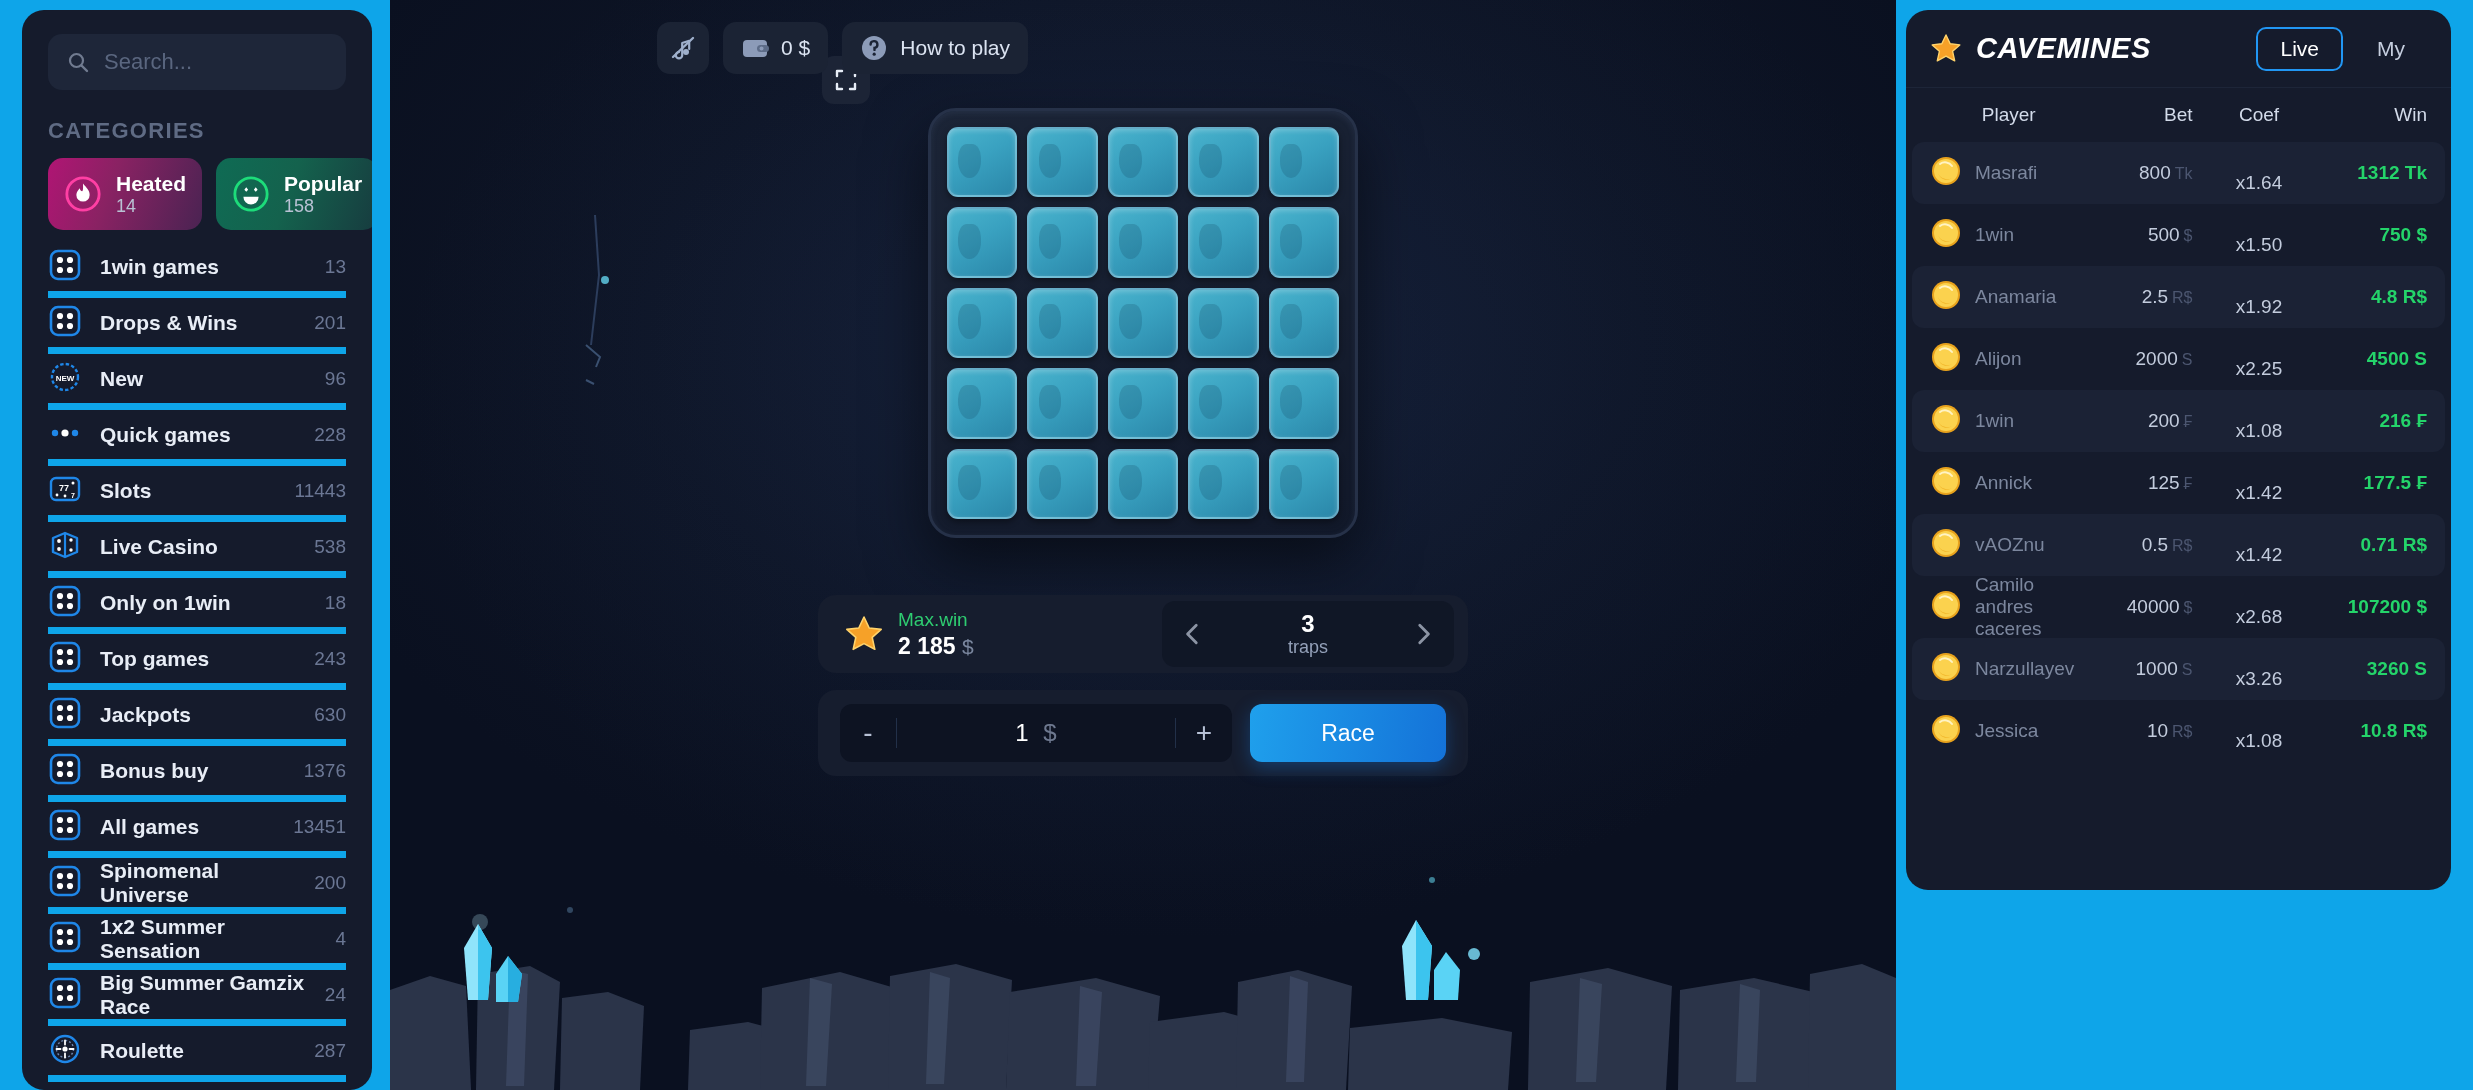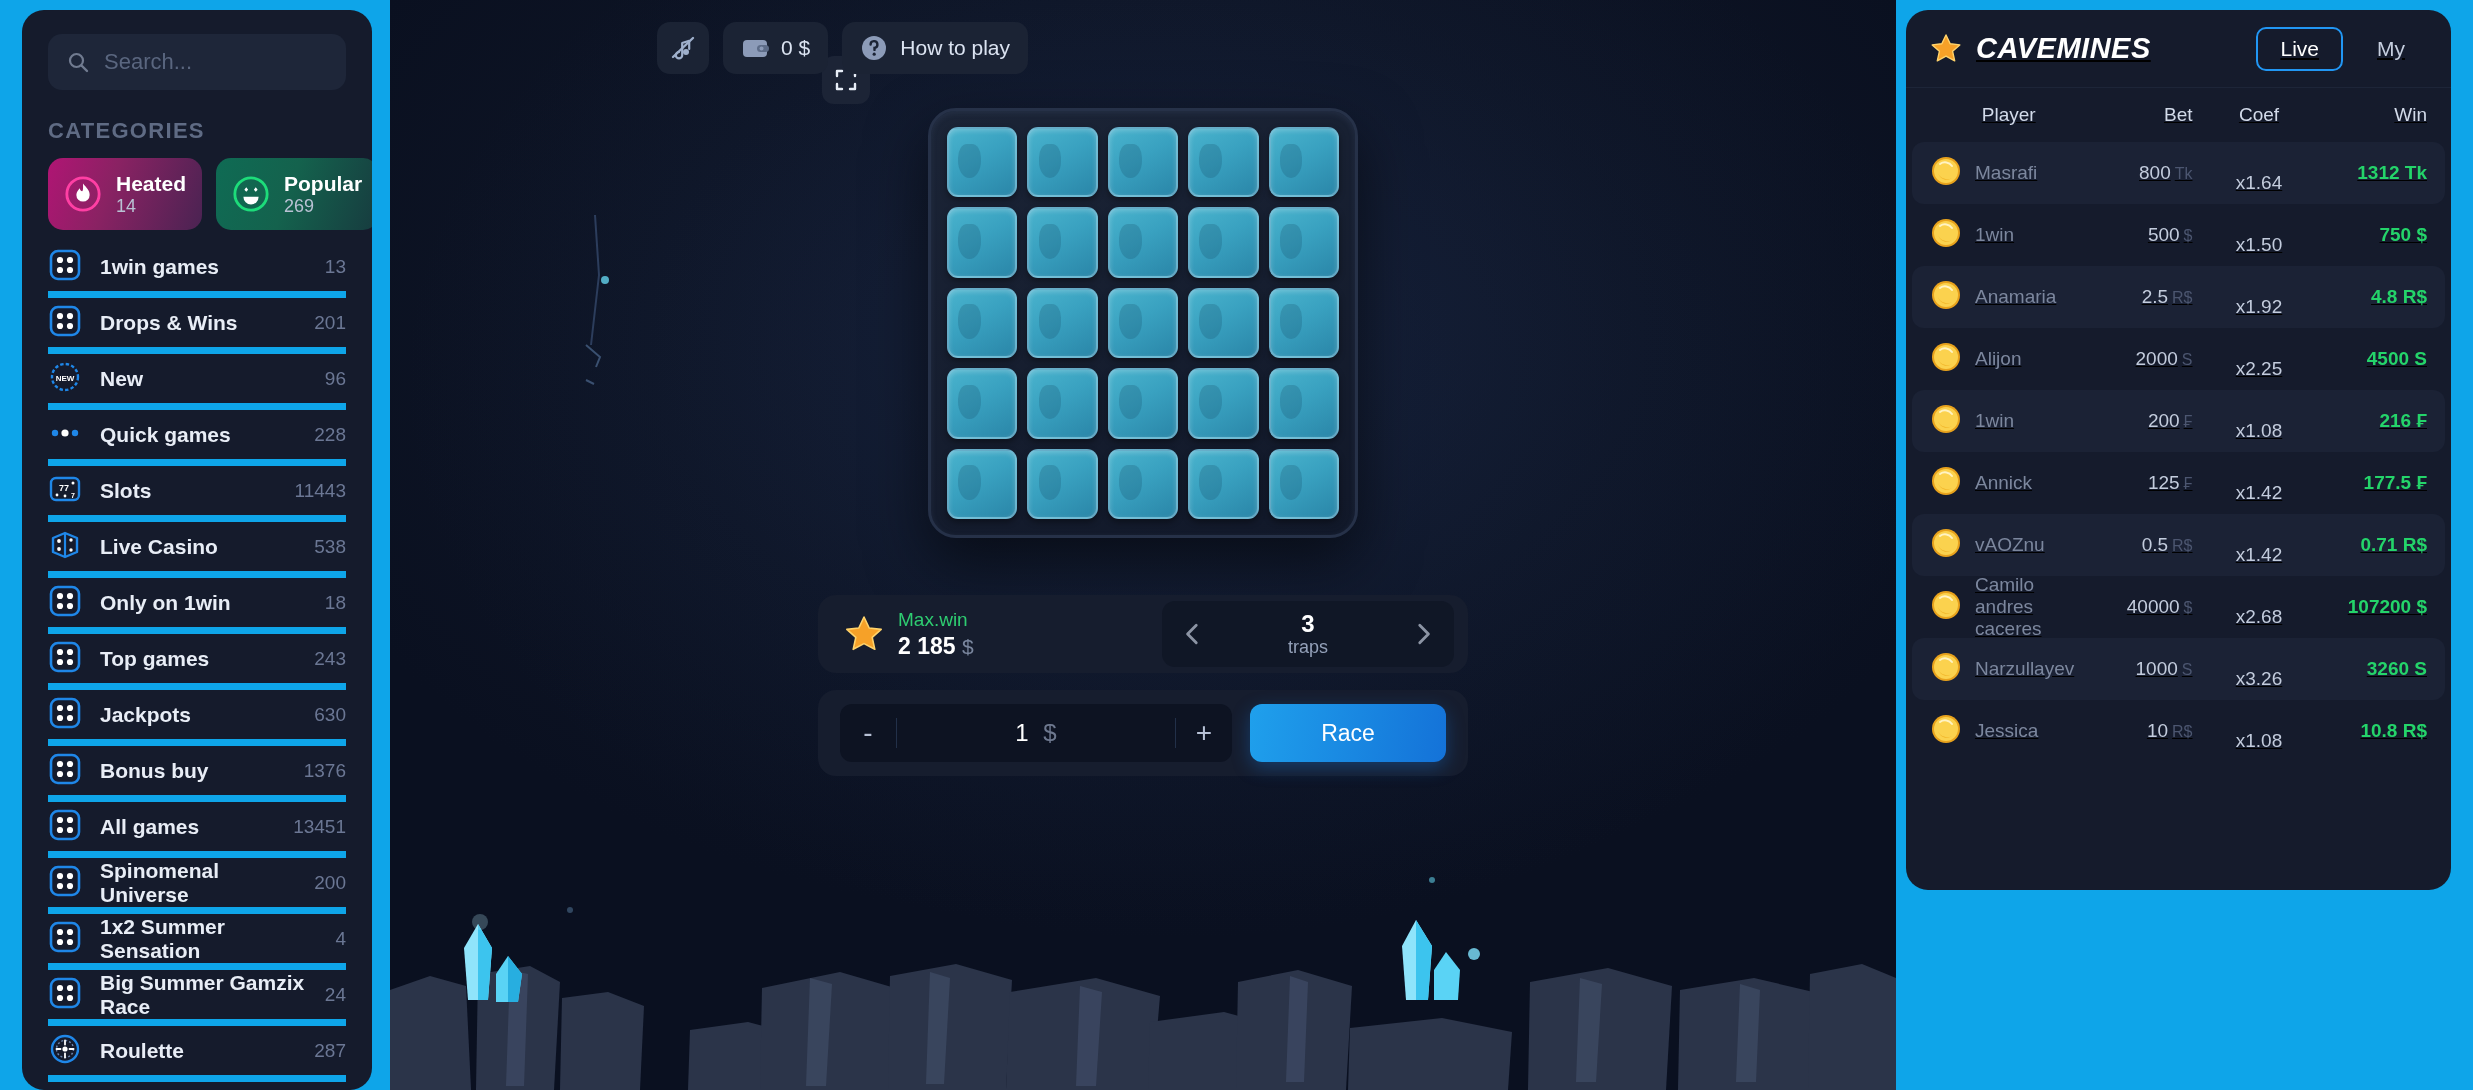--- a/index.html
+++ b/index.html
@@ -184,21 +184,20 @@
   
   .cave { position: absolute; left: 0; bottom: 0; width: 100%; height: 220px; }
 
   
   .rpanel {
     position: absolute; left: 1906px; top: 10px;
     width: 545px; height: 880px;
     background: #151b2c;
     border-radius: 22px;
     overflow: hidden;
-    text-decoration: underline;
   }
   .rhead {
     height: 78px; display: flex; align-items: center;
     padding: 0 24px; gap: 14px;
     border-bottom: 1px solid #1d2538;
   }
   .logo-star { width: 32px; height: 32px; flex: none; }
   .logo-txt {
     flex: 1; font-size: 29px; font-weight: 700; font-style: italic;
     color: #fff; letter-spacing: .5px;
@@ -262,21 +261,21 @@
         </div>
       </div>
       <div class="chip chip-popular">
         <svg class="chip-ic" viewBox="0 0 40 40">
           <circle cx="20" cy="20" r="17" fill="none" stroke="#1ddc7a" stroke-width="3"></circle>
           <path d="M13 15.5l2-2.5 2 2.5-2 2zM23 15.5l2-2.5 2 2.5-2 2z" fill="#fff"></path>
           <path d="M12 23h16a8 8 0 0 1-16 0z" fill="#fff"></path>
         </svg>
         <div class="chip-txt">
           <span class="chip-name">Popular</span>
-          <span class="chip-count">269</span>
+          <span class="chip-count">158</span>
         </div>
       </div>
     </div>
 
     <nav class="nav" id="nav-list">
         <div class="nav-item">
           <span><svg class="nav-ic" viewBox="0 0 34 34">
               <rect x="3" y="3" width="28" height="28" rx="7" fill="none" stroke="#1f87e8" stroke-width="2.6"></rect>
               <circle cx="12" cy="12" r="3.1" fill="#fff"></circle>
               <circle cx="22" cy="12" r="3.1" fill="#fff"></circle>

